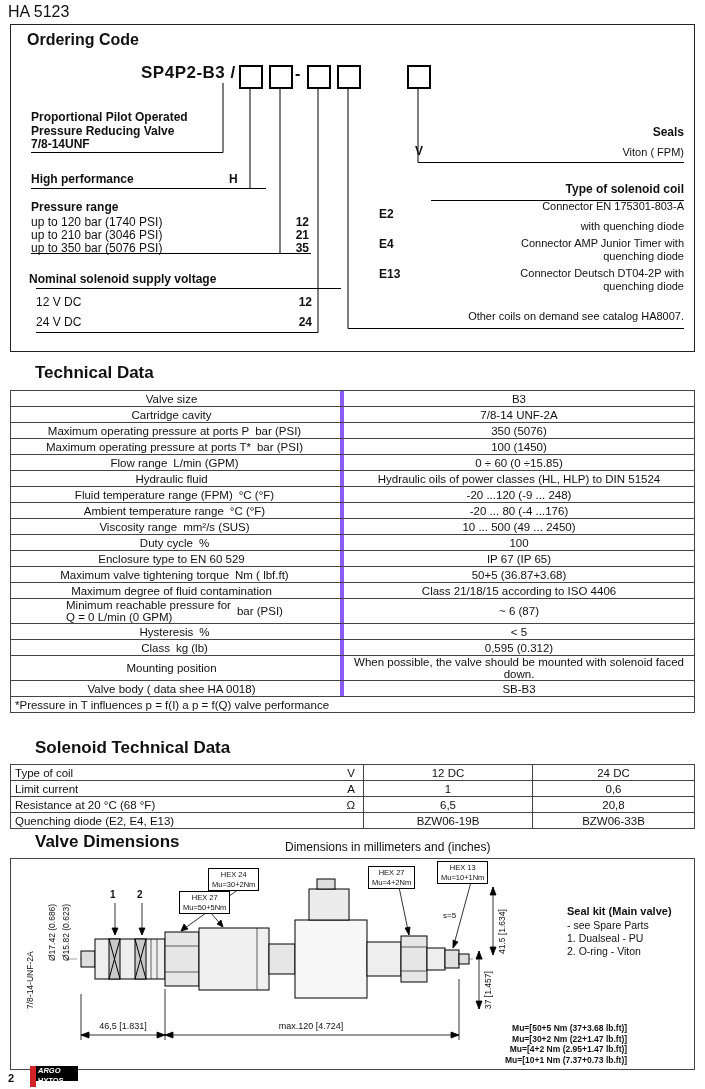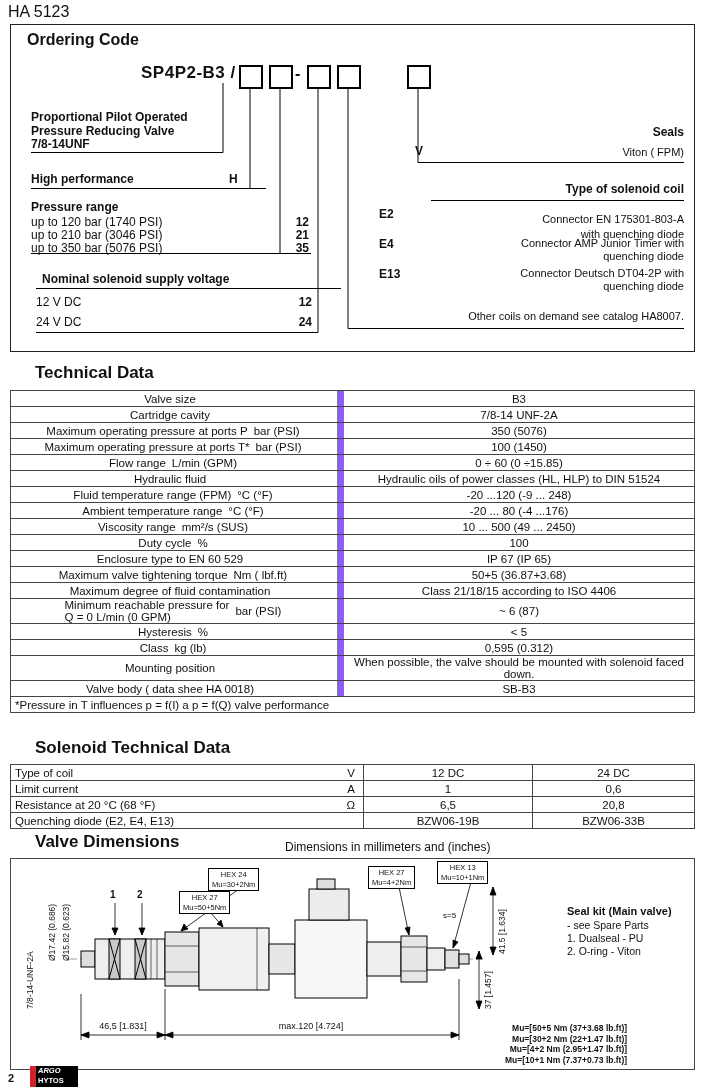--- a/index.html
+++ b/index.html
@@ -19,21 +19,21 @@
   .code-box { position:absolute; top:40px; width:20px; height:20px; border:2px solid #000; background:#fff; }
   .dash { left:284px; top:40px; font-size:16px; }
   .opt-row { position:absolute; display:flex; justify-content:space-between; font-size:12px; }
   .ord-svg { position:absolute; left:0; top:0; }
 
   
   .sec-title { font-size:17px; font-weight:bold; }
   .ttable { left:10px; top:390px; width:683px; border:1px solid #444; border-bottom:none; font-size:11.5px; }
   .t-row { display:flex; border-bottom:1px solid #444; min-height:15px; align-items:stretch; }
   .pcell { flex:1 1 auto; display:flex; justify-content:center; align-items:center; padding:0 6px 0 4px; gap:6px; }
-  .vcell { flex:0 0 342px; border-left:7px solid #8b5cf6; display:flex; align-items:center; justify-content:center;
+  .vcell { flex:0 0 342px; border-left:4px solid #8b5cf6; display:flex; align-items:center; justify-content:center;
            text-align:center; padding:0 4px; }
   .t-row.full .pcell { justify-content:flex-start; }
 
   .stable { left:10px; top:764px; width:683px; border:1px solid #444; border-bottom:none; font-size:11.5px; }
   .s-row { display:flex; border-bottom:1px solid #444; min-height:15px; align-items:stretch; }
   .sp { flex:0 0 248px; display:flex; align-items:center; padding:0 4px; }
   .su { flex:0 0 88px; display:flex; align-items:center; justify-content:flex-end; padding-right:8px; }
   .sa { flex:0 0 168px; border-left:1px solid #444; display:flex; align-items:center; justify-content:center; }
   .sb { flex:1; border-left:1px solid #444; display:flex; align-items:center; justify-content:center; }
 
@@ -43,21 +43,21 @@
             text-align:center; padding:1px 3px; white-space:pre-line; }
   .rot { position:absolute; transform-origin:0 0; transform:rotate(-90deg); font-size:8.5px; white-space:nowrap; }
   .dimtxt { position:absolute; font-size:9px; text-align:center; }
   .callout { position:absolute; font-size:10px; font-weight:bold; }
   .sealkit-t { position:absolute; left:556px; top:46px; font-size:11px; font-weight:bold; }
   .sealkit-l { position:absolute; left:556px; top:60px; font-size:10.5px; line-height:13px; }
   .torques { position:absolute; left:494px; top:164px; font-size:8.5px; line-height:10.5px; font-weight:bold;text-align:right; }
 
   
   .pageno { left:8px; top:1072px; font-size:11px; font-weight:bold; }
-  .logo { left:30px; top:1066px; width:48px; height:21px; background:#000; }
+  .logo { left:30px; top:1066px; width:48px; height:15px; background:#000; }
   .logo-red { position:absolute; left:0; top:0; width:6px; height:21px; background:#d1232a; }
   .logo-txt { position:absolute; left:8px; top:0; color:#fff; font-size:7.5px; line-height:10px; font-weight:bold; }
   .logo-txt .it { font-style:italic; }
   .doc-code { left:8px; top:3px; font-size:16px; }
 </style>
 </head>
 <body>
 
 <div class="page">
 
@@ -103,38 +103,38 @@
     </div>
     <div class="opt-row" style="left:20px; top:203px; width:278px">
       <span>up to 210 bar (3046 PSI)</span>
       <span class="b">21</span>
     </div>
     <div class="opt-row" style="left:20px; top:216px; width:278px">
       <span>up to 350 bar (5076 PSI)</span>
       <span class="b">35</span>
     </div>
 
-    <div class="abs b f12" style="left:31px; top:247px">Nominal solenoid supply voltage</div>
+    <div class="abs b f12" style="left:18px; top:247px">Nominal solenoid supply voltage</div>
     <div class="opt-row" style="left:25px; top:270px; width:276px">
       <span>12 V DC</span>
       <span class="b">12</span>
     </div>
     <div class="opt-row" style="left:25px; top:290px; width:276px">
       <span>24 V DC</span>
       <span class="b">24</span>
     </div>
 
     <div class="abs b f12 ra" style="left:400px; top:100px; width:273px">Seals</div>
     <div class="abs b f12" style="left:404px; top:119px">V</div>
     <div class="abs f11 ra" style="left:420px; top:121px; width:253px">Viton ( FPM)</div>
 
     <div class="abs b f12 ra" style="left:400px; top:157px; width:273px">Type of solenoid coil</div>
 
     <div class="abs b f12" style="left:368px; top:182px">E2</div>
-    <div class="abs f11 ra pre" style="left:420px; top:187px; width:253px; line-height:15px">Connector EN 175301-803-A
+    <div class="abs f11 ra pre" style="left:420px; top:171px; width:253px; line-height:20px">Connector EN 175301-803-A
 with quenching diode</div>
     <div class="abs b f12" style="left:368px; top:212px">E4</div>
     <div class="abs f11 ra pre" style="left:420px; top:212px; width:253px; line-height:12.5px">Connector AMP Junior Timer with
 quenching diode</div>
     <div class="abs b f12" style="left:368px; top:242px">E13</div>
     <div class="abs f11 ra pre" style="left:420px; top:242px; width:253px; line-height:12.5px">Connector Deutsch DT04-2P with
 quenching diode</div>
 
     <div class="abs f11 ra" style="left:400px; top:285px; width:273px">Other coils on demand see catalog HA8007.</div>
   </div>

